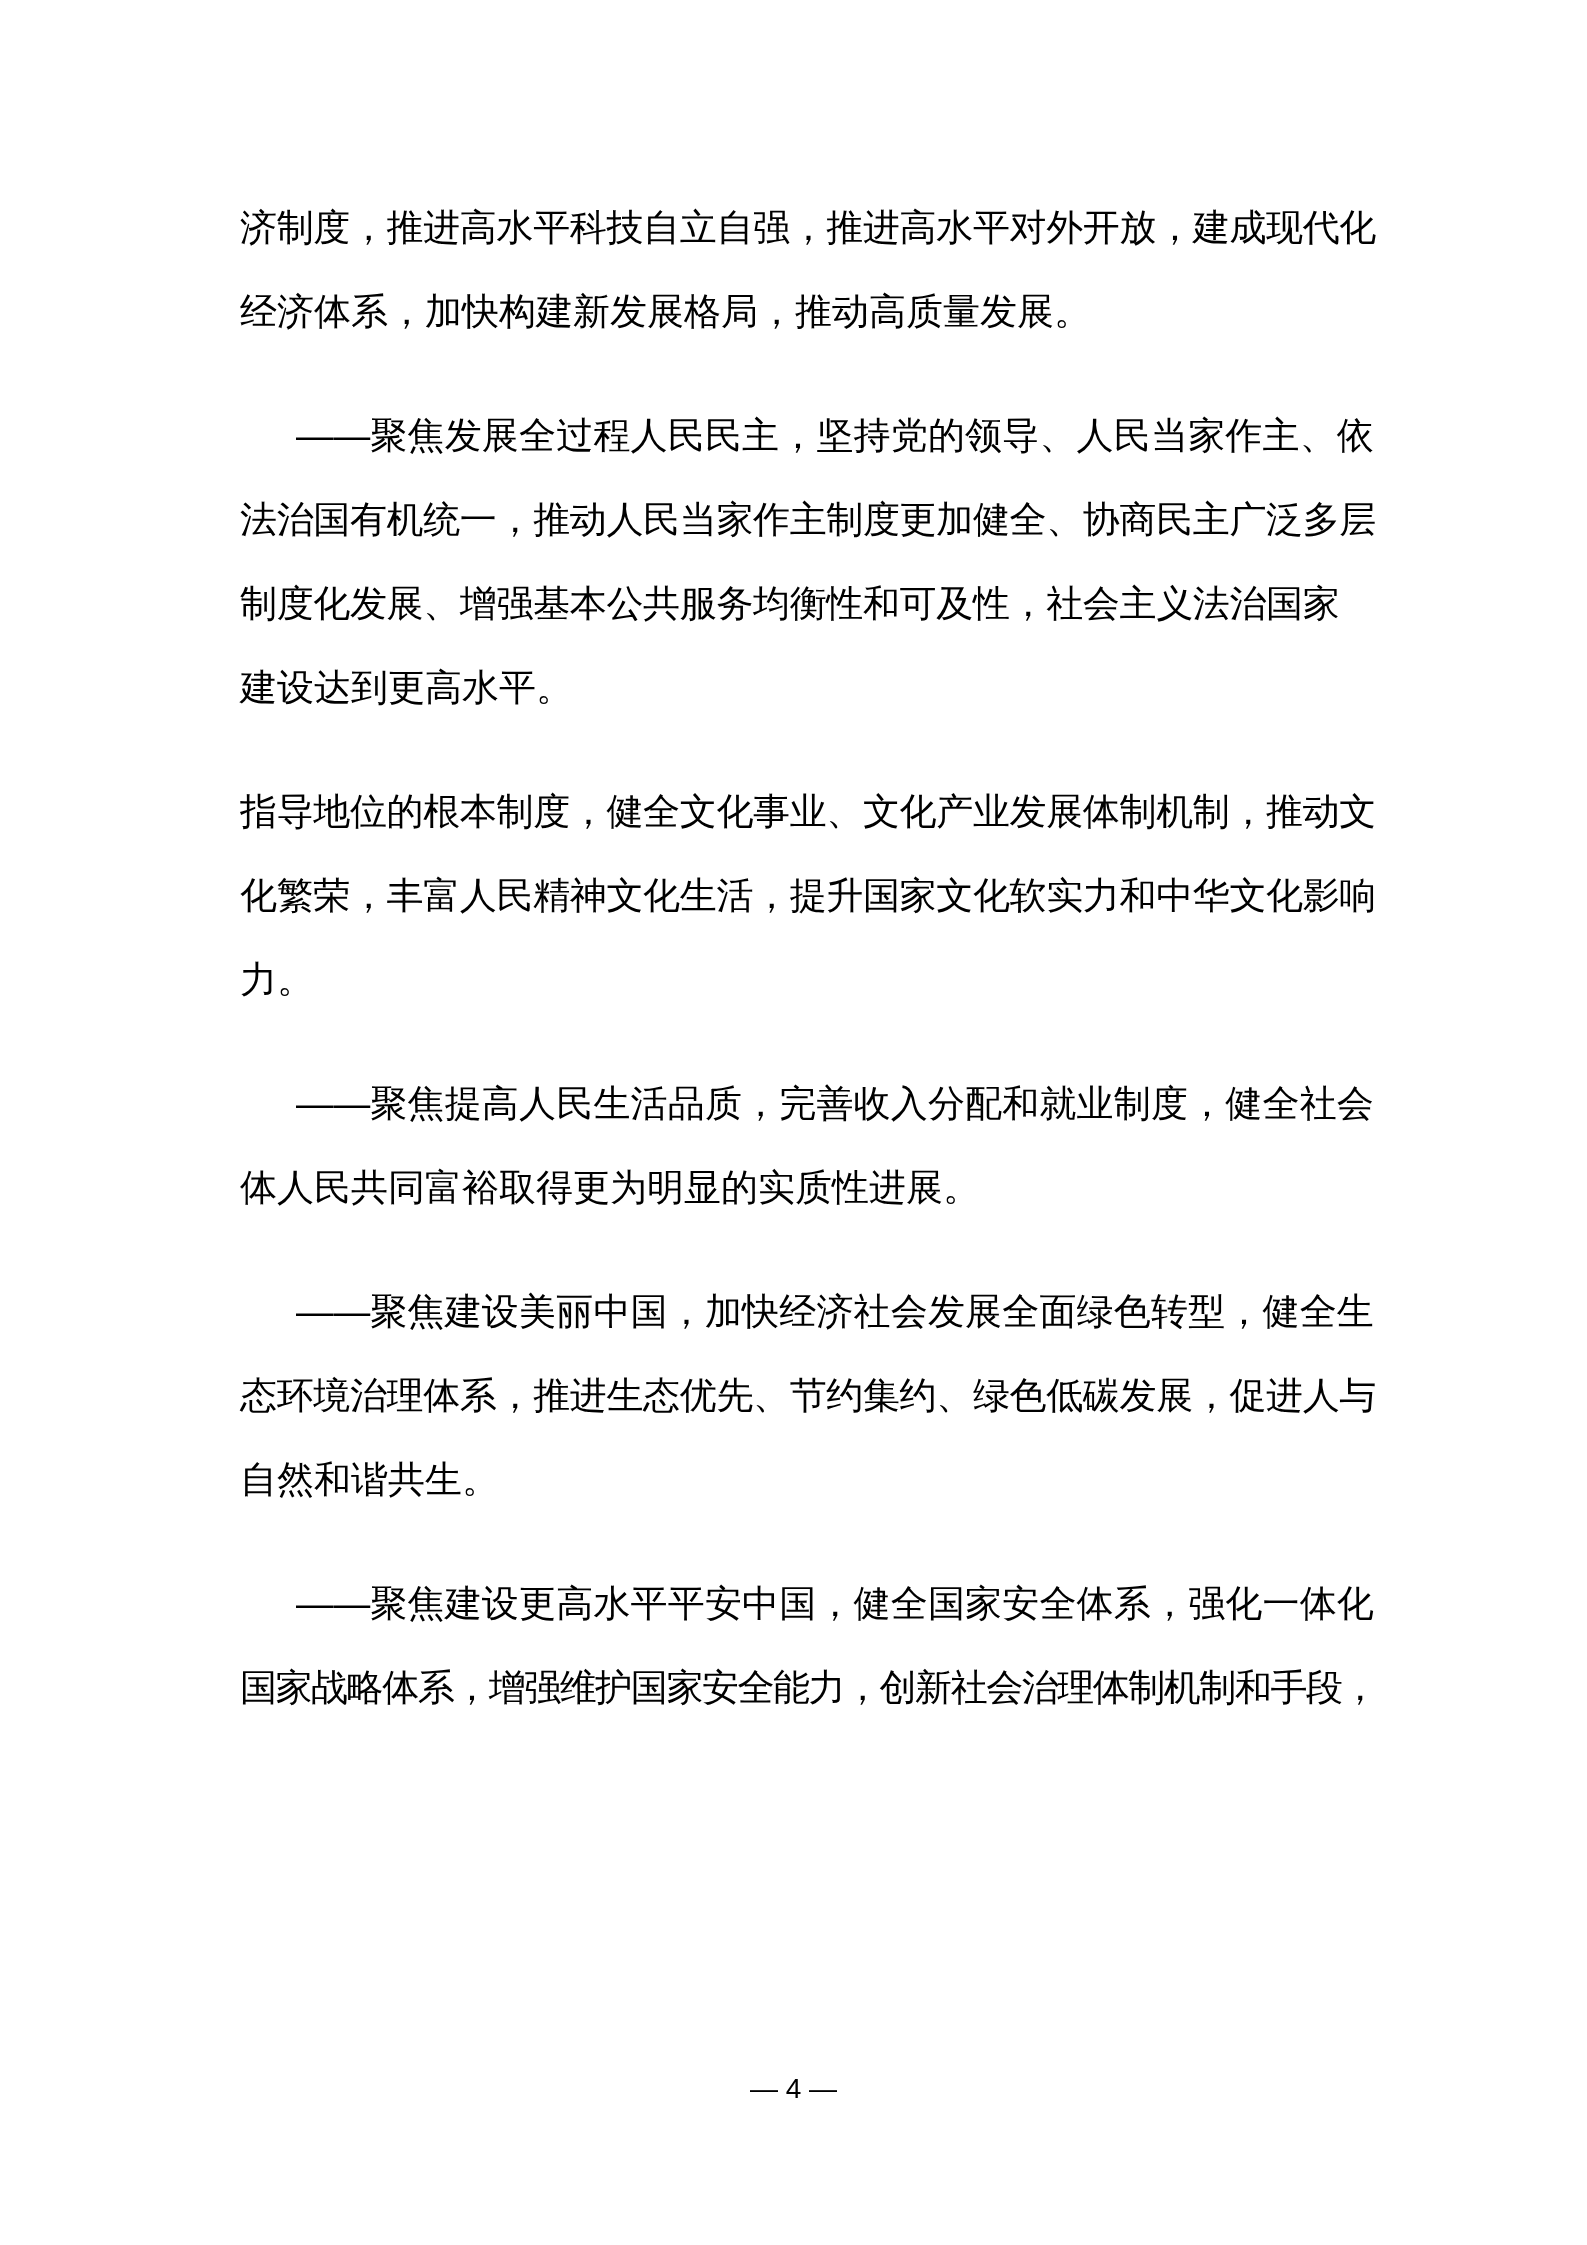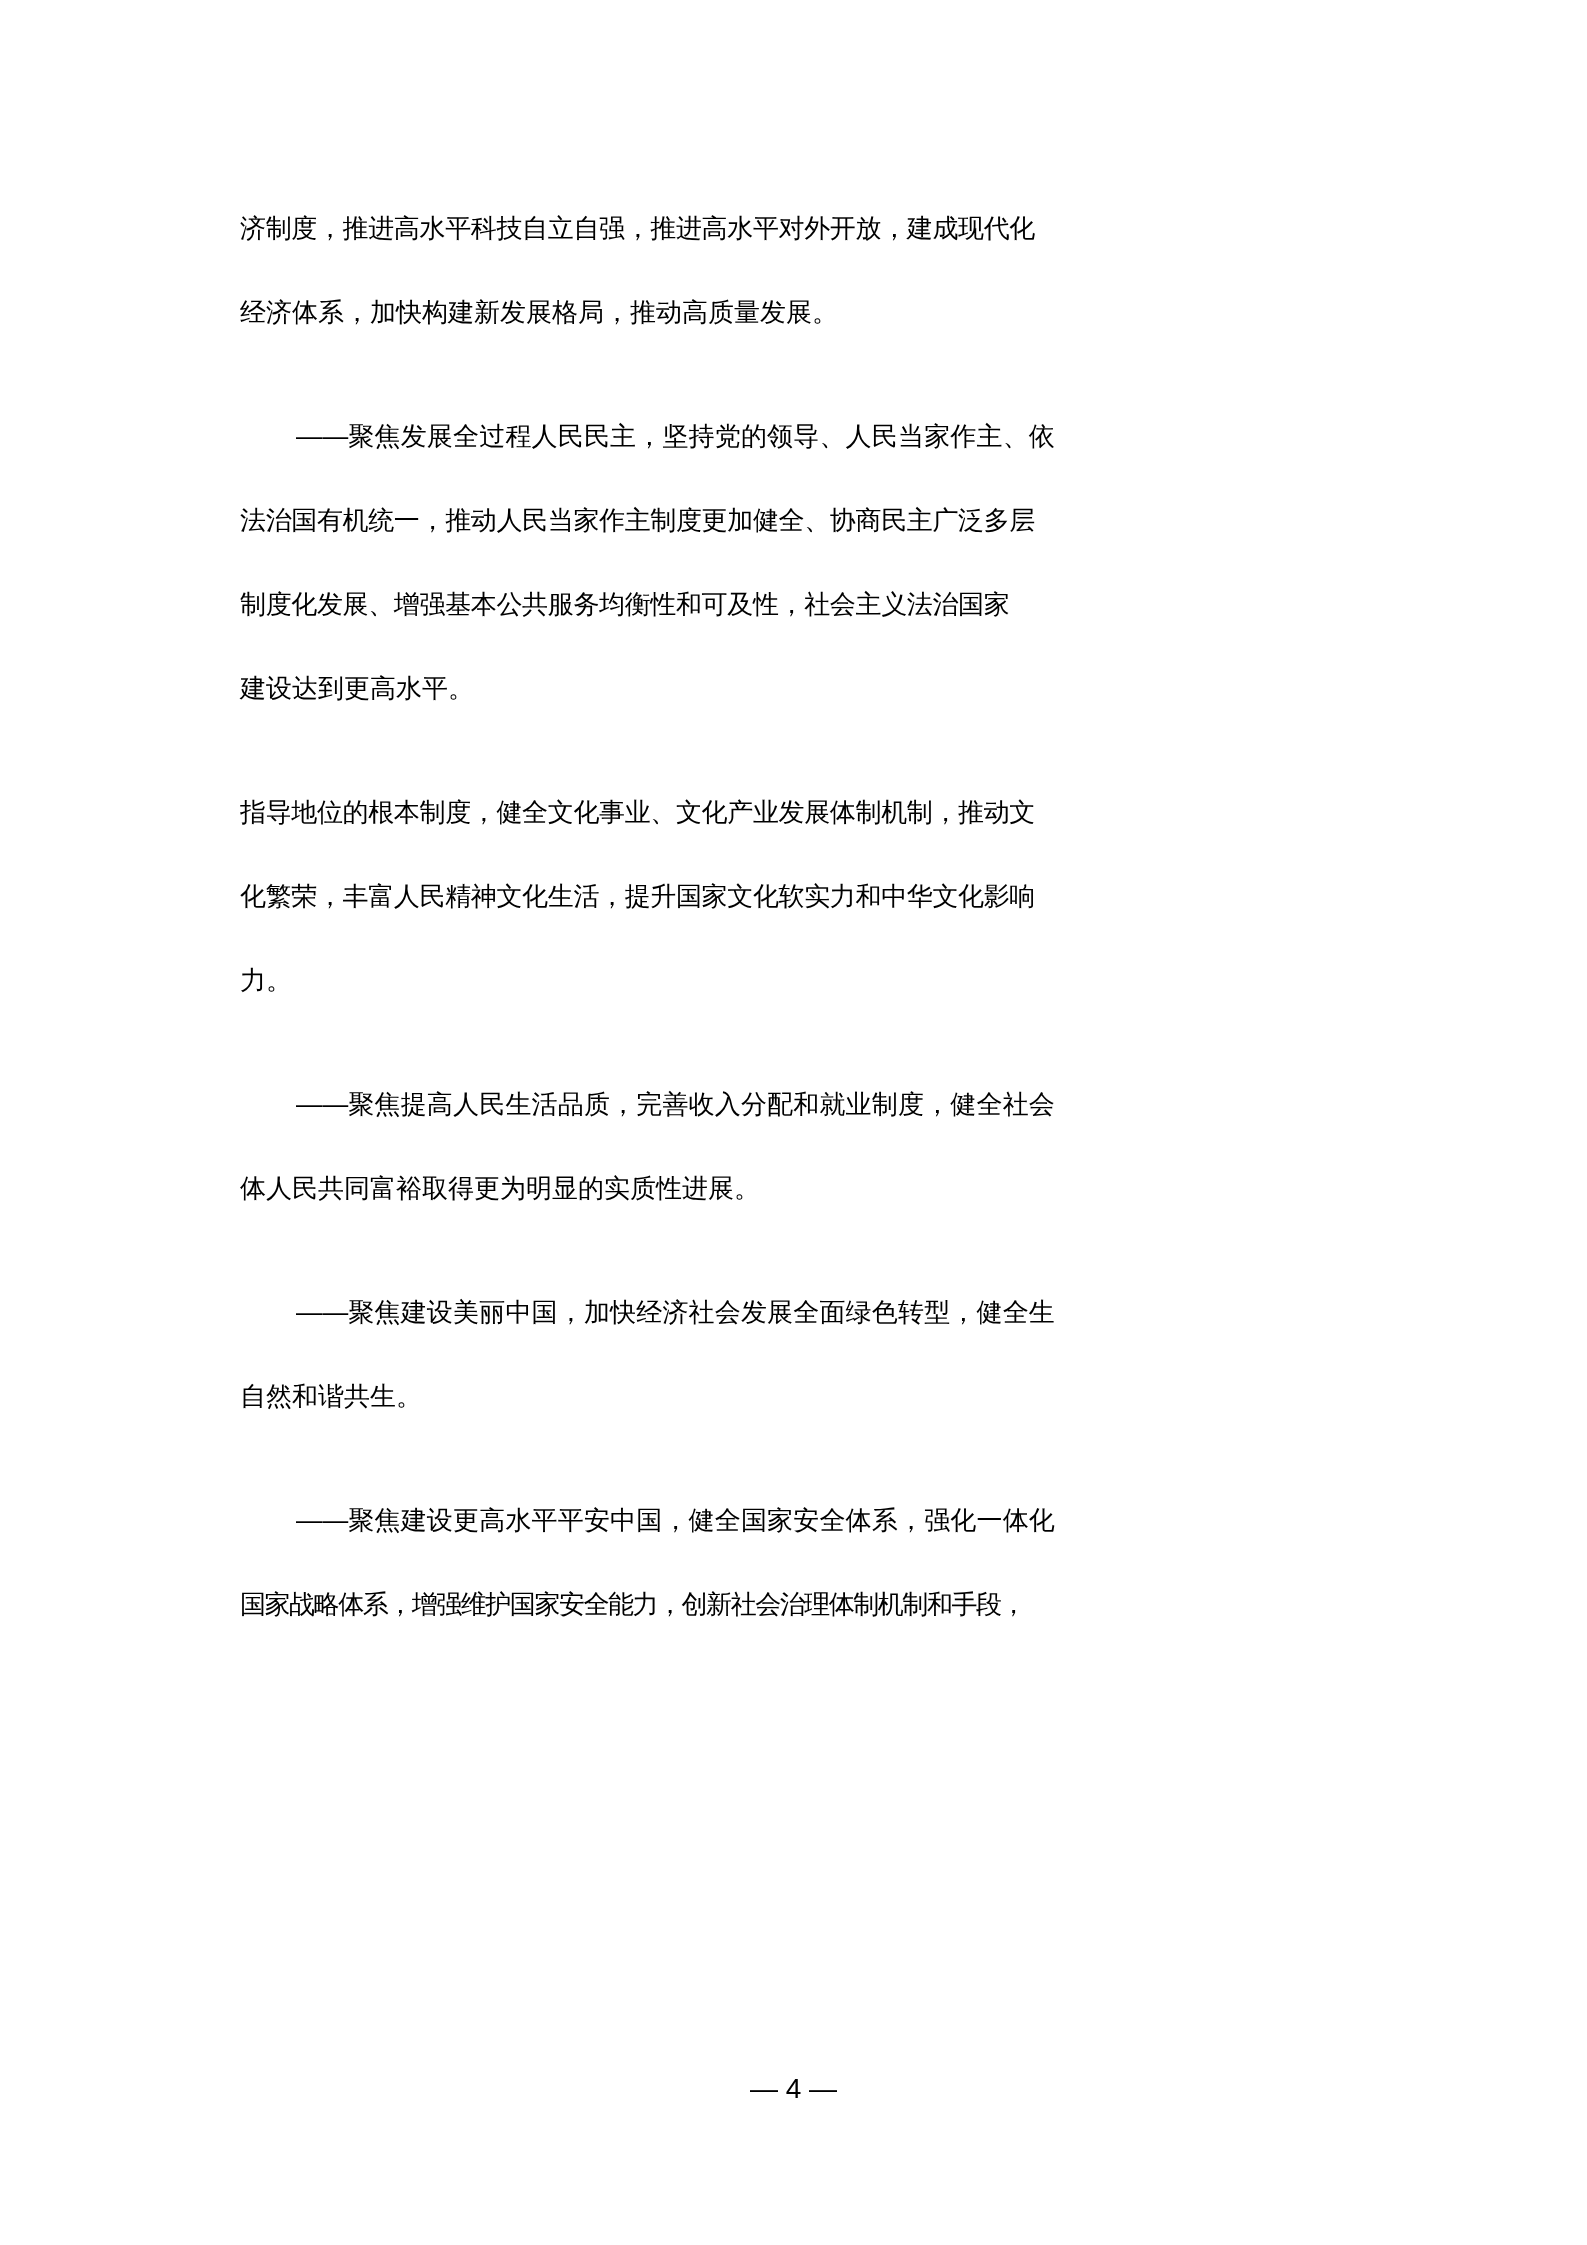--- a/index.html
+++ b/index.html
@@ -19,21 +19,21 @@
     width: 1105px;
   }
   .para {
     margin: 0 0 40px 0;
     padding: 0;
   }
   .line {
     display: block;
     height: 84px;
     line-height: 84px;
-    font-size: 26px;
+    font-size: 37px;
     white-space: nowrap;
     text-align: left;
   }
   .line.indent {
     padding-left: 56px;
   }
   .page-footer {
     position: absolute;
     top: 2072px;
     left: 0;
@@ -68,20 +68,21 @@
       <span class="line end"><span class="line-text">力。</span></span>
     </p>
 
     <p class="para">
       <span class="line indent"><span class="line-text" style="letter-spacing: 0.172414px;">——聚焦提高人民生活品质，完善收入分配和就业制度，健全社会</span></span>
       <span class="line end"><span class="line-text">体人民共同富裕取得更为明显的实质性进展。</span></span>
     </p>
 
     <p class="para">
       <span class="line indent"><span class="line-text" style="letter-spacing: 0.172414px;">——聚焦建设美丽中国，加快经济社会发展全面绿色转型，健全生</span></span>
+      <span class="line"><span class="line-text" style="letter-spacing: -0.354839px;">态环境治理体系，推进生态优先、节约集约、绿色低碳发展，促进人与</span></span>
       <span class="line end"><span class="line-text">自然和谐共生。</span></span>
     </p>
 
     <p class="para">
       <span class="line indent"><span class="line-text" style="letter-spacing: 0.172414px;">——聚焦建设更高水平平安中国，健全国家安全体系，强化一体化</span></span>
       <span class="line"><span class="line-text" style="letter-spacing: -1.46875px;">国家战略体系，增强维护国家安全能力，创新社会治理体制机制和手段，</span></span>
     </p>
 
   </main>
 

